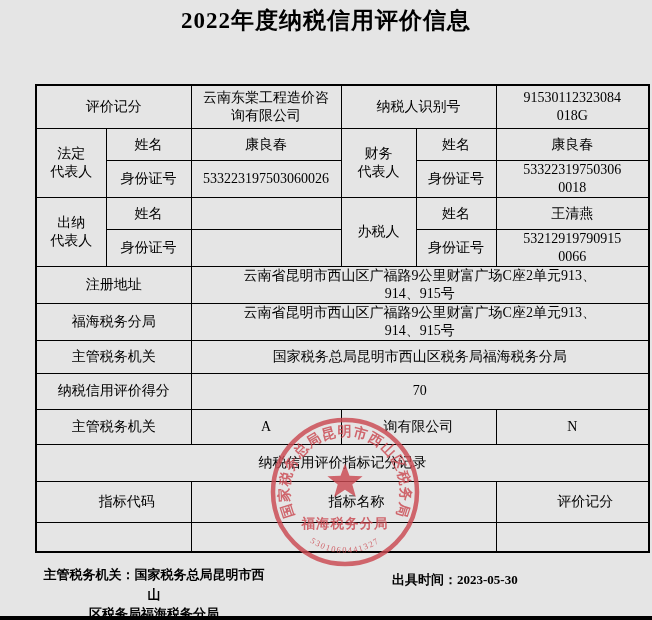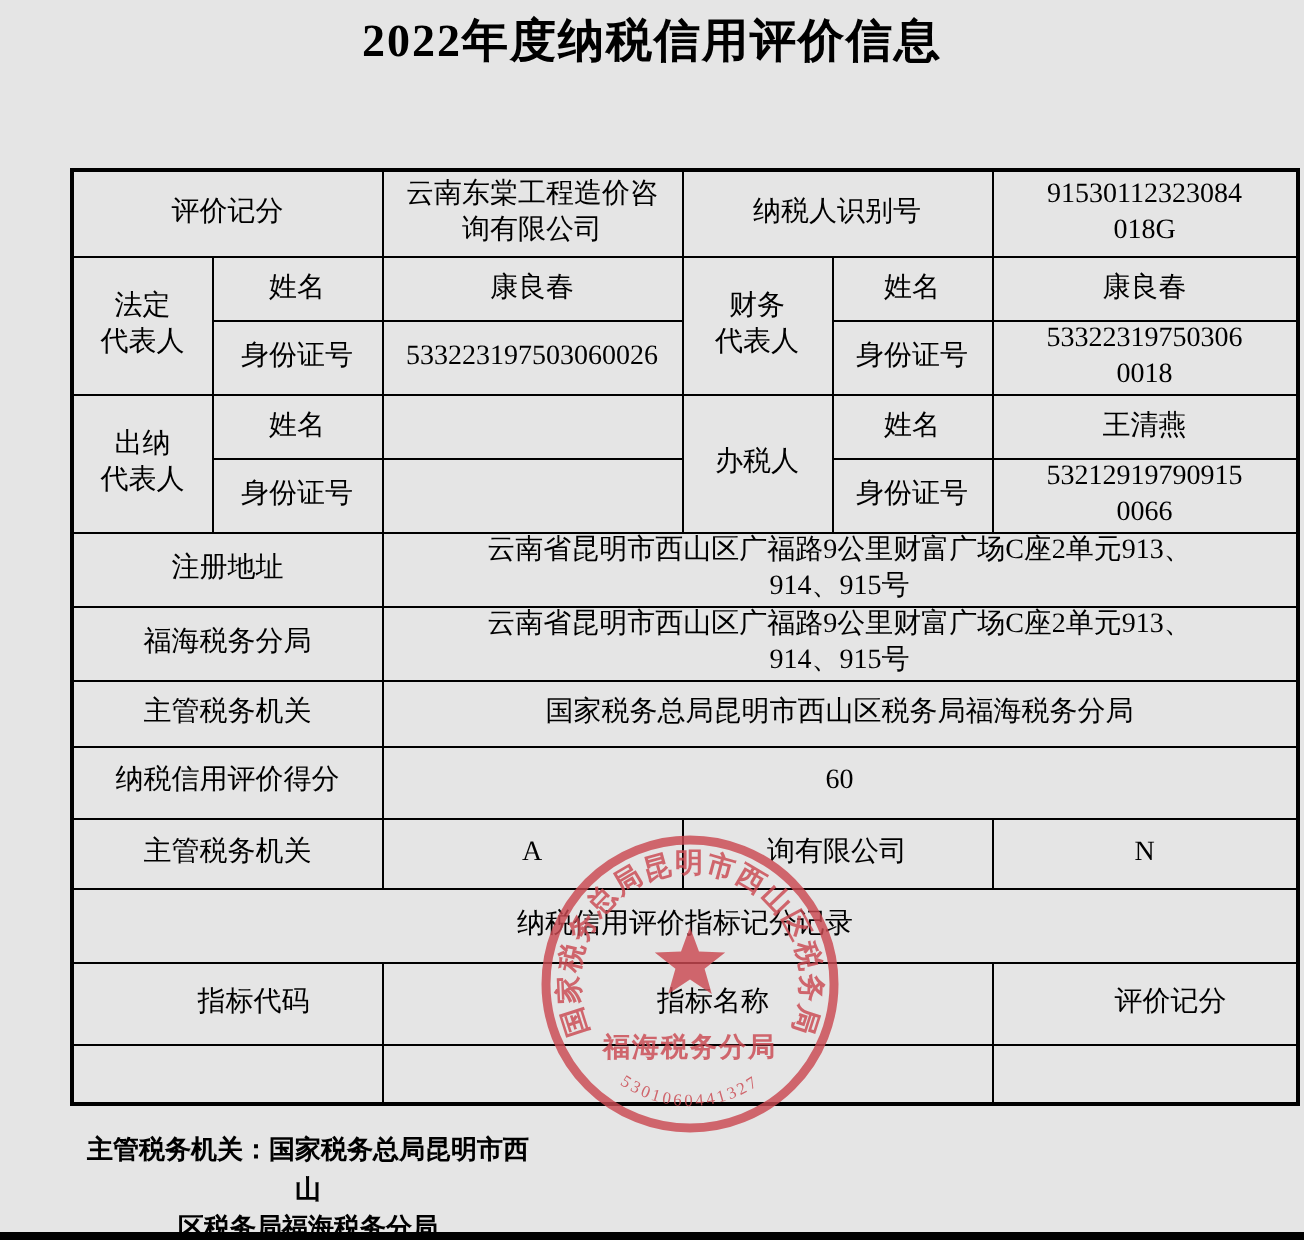--- a/index.html
+++ b/index.html
@@ -118,21 +118,21 @@
       <td colspan="2">福海税务分局</td>
       <td colspan="4">云南省昆明市西山区广福路9公里财富广场C座2单元913、
 914、915号</td>
     </tr>
     <tr class="r8">
       <td colspan="2">主管税务机关</td>
       <td colspan="4">国家税务总局昆明市西山区税务局福海税务分局</td>
     </tr>
     <tr class="r9">
       <td colspan="2">纳税信用评价得分</td>
-      <td colspan="4">60</td>
+      <td colspan="4">70</td>
     </tr>
     <tr class="r10">
       <td colspan="2">主管税务机关</td>
       <td>A</td>
       <td colspan="2">询有限公司</td>
       <td>N</td>
     </tr>
     <tr class="r11">
       <td colspan="6">纳税信用评价指标记分记录</td>
     </tr>
@@ -145,20 +145,23 @@
       <td colspan="2"></td>
       <td colspan="3"></td>
       <td></td>
     </tr>
   </tbody>
     </table>
 
   <div class="footer-left">主管税务机关：国家税务总局昆明市西山
 区税务局福海税务分局</div>
 
+  <div class="footer-right">
+    <span>出具时间：</span><span>2023-05-30</span>
+  </div>
 
   <svg class="seal" viewBox="0 0 180 180">
     <defs>
       <path id="orgArc" d="M 41.5 118 A 56 56 0 1 1 138.5 118" fill="none"></path>
       <path id="codeArc" d="M 55 140 A 61 61 0 0 0 125 140" fill="none"></path>
     </defs>
     <circle cx="90" cy="90" r="72" fill="none" stroke="#cb4a52" stroke-width="4.5"></circle>
     <polygon points="90,61.5 94.5,73.8 107.6,74.3 97.3,82.4 100.9,95 90,87.7 79.1,95 82.7,82.4 72.4,74.3 85.5,73.8" fill="#cb4a52"></polygon>
     <text font-size="14" font-weight="bold" letter-spacing="1">
       <textPath href="#orgArc" startOffset="50%" text-anchor="middle">国家税务总局昆明市西山区税务局</textPath>

